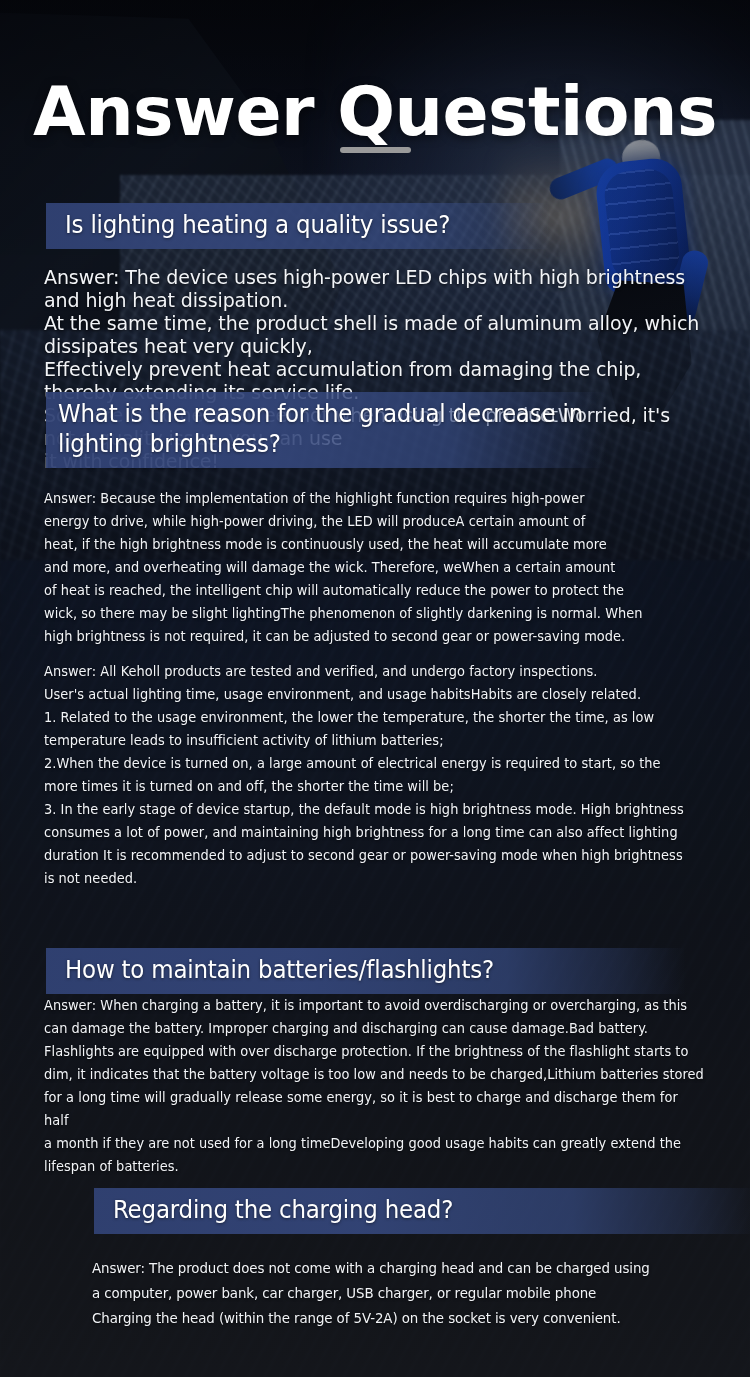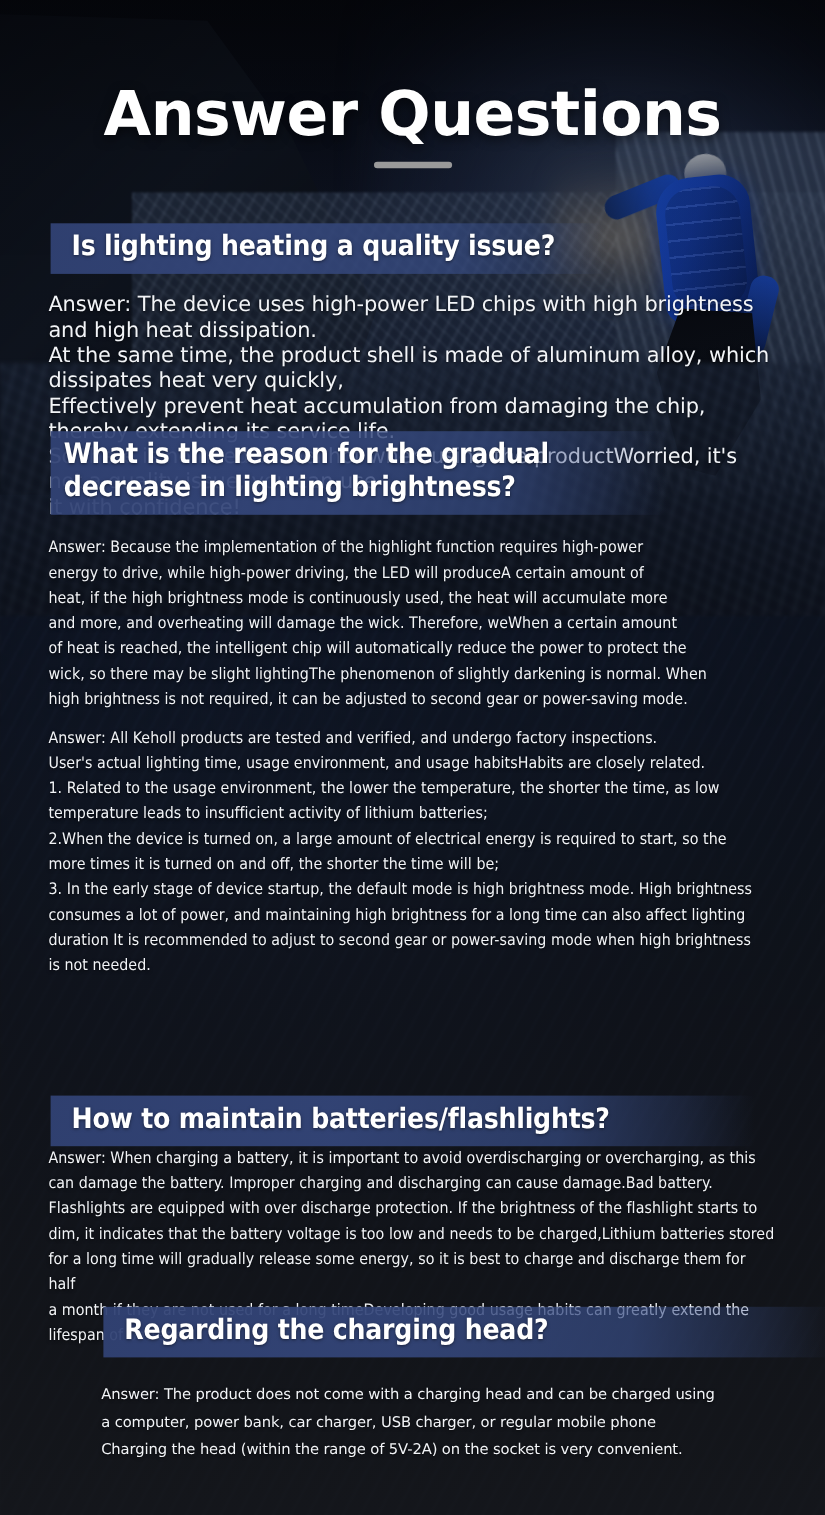--- a/index.html
+++ b/index.html
@@ -222,21 +222,21 @@
     height: 1377px;
   }
 
   .hero-title {
     position: absolute;
     left: 0; top: 72px;
     width: 750px;
     text-align: center;
     font-family: "DejaVu Sans", sans-serif;
     font-weight: bold;
-    font-size: 56px;
+    font-size: 68px;
     letter-spacing: -0.5px;
     color: #ffffff;
     text-shadow: 0 2px 10px rgba(0,0,0,0.55);
   }
 
   .hero-divider {
     position: absolute;
     left: 340px; top: 147px;
     width: 71px; height: 6px;
     background: #9a9a9a;
@@ -244,35 +244,35 @@
   }
 
   .faq-section { position: absolute; left: 0; width: 750px; }
 
   .q-bar {
     position: relative;
     margin-left: 46px;
     padding: 7px 0 9px 19px;
     color: #ffffff;
     font-family: "DejaVu Sans Condensed", "Liberation Sans Narrow", "Liberation Sans", sans-serif;
-    font-weight: bold;
+    font-weight: normal;
     font-size: 25.5px;
     line-height: 1.17;
     letter-spacing: -0.2px;
     text-shadow: 0 1px 3px rgba(0,0,0,0.5);
     background: linear-gradient(90deg,
         rgba(49,66,116,0.95) 0%,
         rgba(52,70,122,0.93) 40%,
         rgba(55,76,132,0.70) 72%,
         rgba(58,80,138,0.28) 90%,
         rgba(58,80,138,0.00) 100%);
   }
   .q-bar.w-sm  { width: 505px; }
   .q-bar.w-md  { width: 560px; padding-left: 12px; }
-  .q-bar.w-lg  { width: 640px; margin-top: 48px; }
+  .q-bar.w-lg  { width: 640px; }
   .q-bar.w-xl  { width: 665px; }
 
   .a-body {
     margin-left: 44px;
     width: 660px;
     color: #f2f4f7;
     font-size: 13.4px;
     line-height: 23px;
     text-shadow: 0 1px 3px rgba(0,0,0,0.65);
     white-space: pre-line;

